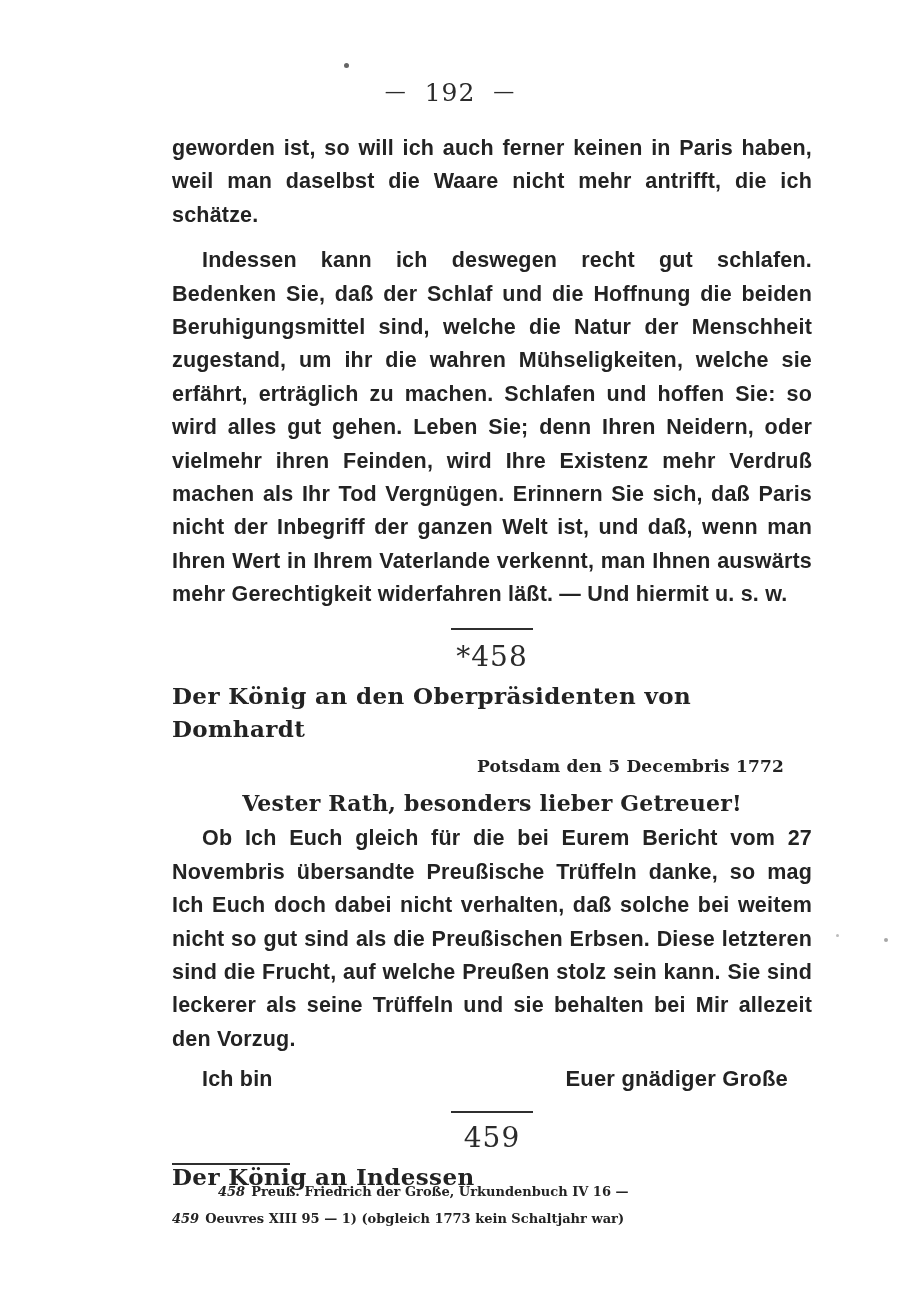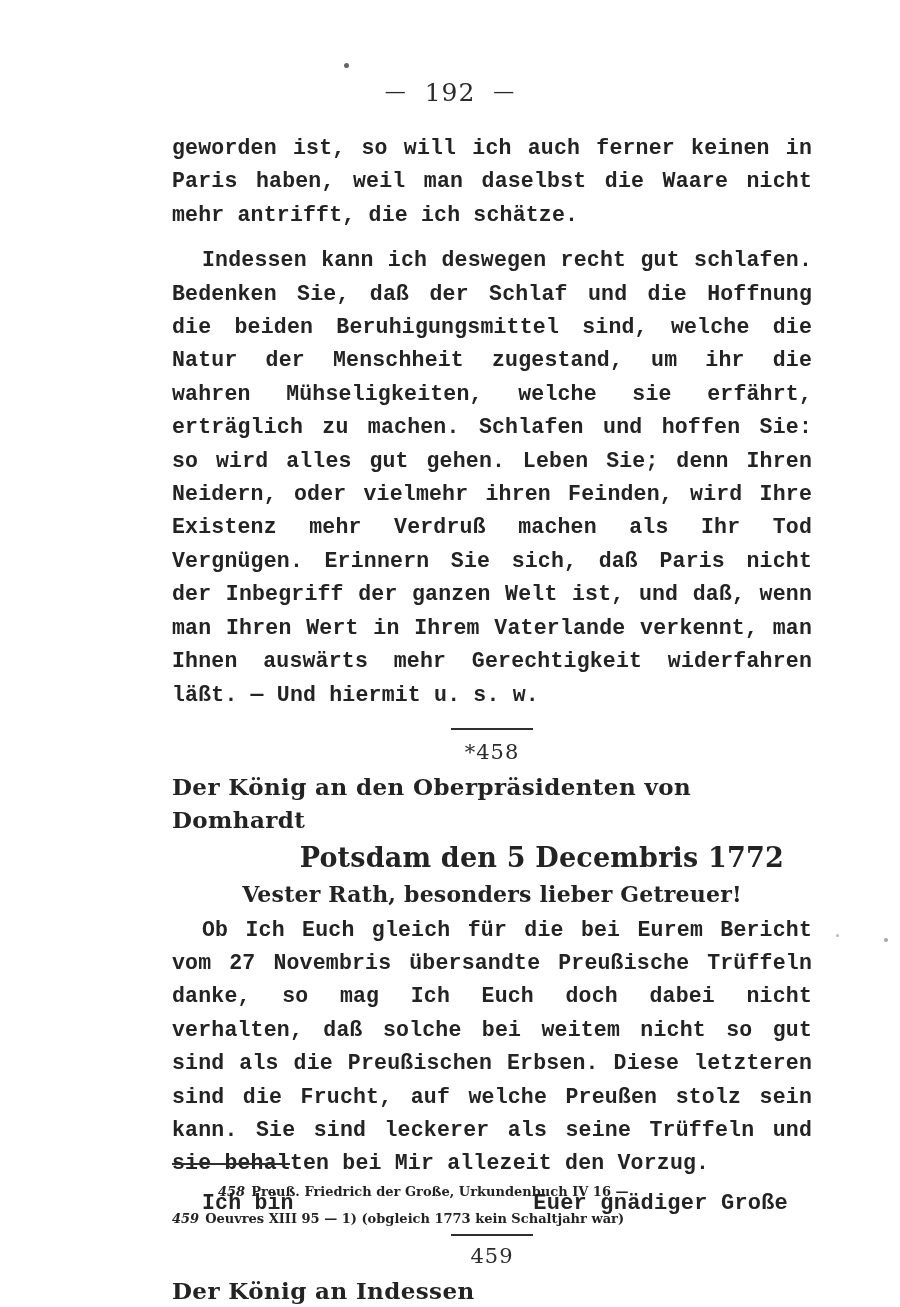--- a/index.html
+++ b/index.html
@@ -68,21 +68,21 @@
     font-size: 21px;
     vertical-align: 3px;
   }
   .content {
     position: absolute;
     left: 172px;
     top: 132px;
     width: 640px;
   }
   .frak {
-    font-family: Liberation Mono, monospace;
+    font-family: Liberation Sans, sans-serif;
     font-weight: 600;
     font-size: 21.5px;
     line-height: 33.4px;
     text-align: justify;
     letter-spacing: 0.2px;
     color: #232323;
     -webkit-font-smoothing: none;
   }
   .para {
     margin: 0;
@@ -101,37 +101,37 @@
     background: #2f2f2f;
     margin: 16px auto 10px auto;
   }
   .rule.tight {
     margin: 14px auto 8px auto;
   }
   .letter-num {
     text-align: center;
     font-family: "DejaVu Serif", serif;
     font-weight: 400;
-    font-size: 21px;
+    font-size: 28px;
     letter-spacing: 1px;
     margin: 0 0 6px 0;
   }
   .letter-title {
     text-align: left;
     font-family: "DejaVu Serif", serif;
     font-weight: 700;
     font-size: 23px;
     letter-spacing: 0.4px;
     margin: 4px 0 2px 0;
   }
   .dateline {
     text-align: right;
     font-family: "DejaVu Serif", serif;
     font-weight: 700;
-    font-size: 27px;
+    font-size: 17px;
     margin: 4px 0 2px 0;
     padding-right: 28px;
   }
   .salutation {
     text-align: center;
     font-family: "DejaVu Serif", serif;
     font-weight: 700;
     font-size: 22px;
     margin: 4px 0 2px 0;
   }

